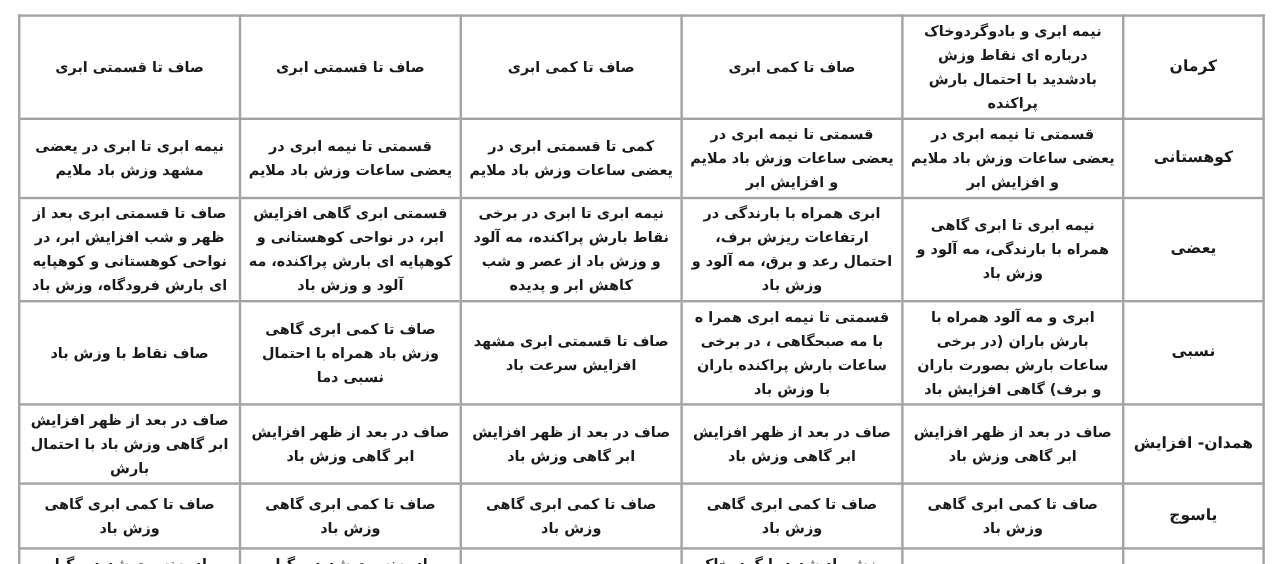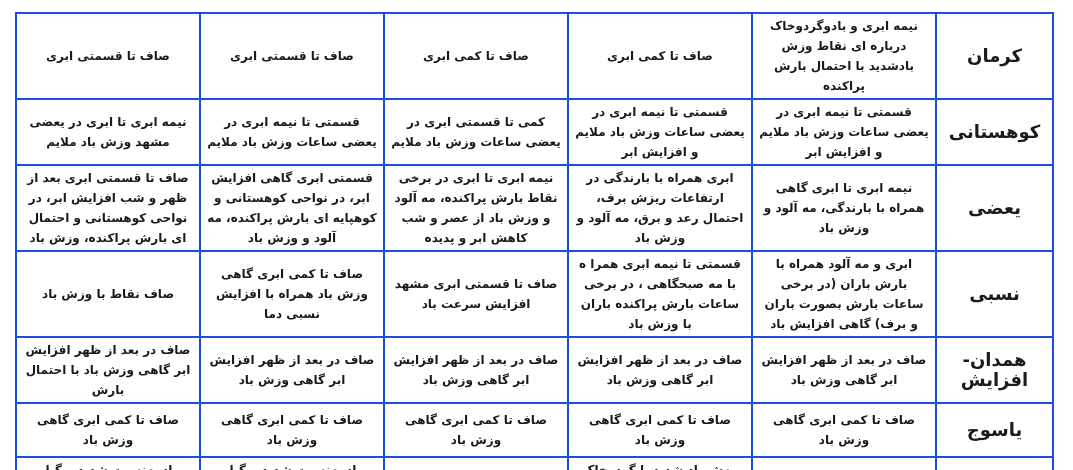--- a/index.html
+++ b/index.html
@@ -10,29 +10,29 @@
       width: 1038px;
       border-collapse: collapse;
       direction: rtl;
       table-layout: fixed;
       font-family: "DejaVu Sans", sans-serif;
       font-weight: bold;
       font-size: 12px;
       color: #1a1a1a;
     }
     .forecast-table td {
-      border: 2px solid #1d4ed8;
+      border: 2px solid #a3a3a3;
       text-align: center;
       vertical-align: middle;
       padding: 2px 6px;
       line-height: 20px;
     }
     .forecast-table col.city { width: 117px; }
     .forecast-table col.day { width: 184px; }
-    .forecast-table td.city-cell { font-size: 18px; }
+    .forecast-table td.city-cell { font-size: 13px; }
   </style>
 </head>
 <body>
 
 <table class="forecast-table">
   <colgroup>
     <col class="city">
       <col class="day">
       <col class="day">
       <col class="day">
@@ -55,28 +55,28 @@
         <td>کمی تا قسمتی ابری در یعضی ساعات وزش باد ملایم</td>
         <td>قسمتی تا نیمه ابری در یعضی ساعات وزش باد ملایم</td>
         <td>نیمه  ابری تا ابری در یعضی مشهد وزش باد ملایم</td>
       </tr>
       <tr style="height: 66px;">
         <td class="city-cell">یعضی</td>
         <td>نیمه ابری تا ابری گاهی همراه با بارندگی، مه آلود و وزش باد</td>
         <td>ابری همراه با بارندگی در ارتفاعات ریزش برف، احتمال رعد و برق، مه آلود و وزش باد</td>
         <td>نیمه ابری تا ابری در برخی نقاط بارش پراکنده، مه آلود و وزش باد از عصر و شب کاهش ابر و پدیده</td>
         <td>قسمتی ابری گاهی افزایش ابر، در نواحی کوهستانی و کوهپایه ای بارش پراکنده، مه آلود و وزش باد</td>
-        <td>صاف تا قسمتی ابری بعد از ظهر و شب افزایش ابر، در نواحی کوهستانی و احتمال ای بارش پراکنده، وزش باد</td>
+        <td>صاف تا قسمتی ابری بعد از ظهر و شب افزایش ابر، در نواحی کوهستانی و کوهپایه ای بارش فرودگاه، وزش باد</td>
       </tr>
       <tr style="height: 64px;">
         <td class="city-cell">نسبی</td>
         <td>ابری و مه آلود همراه با بارش باران (در برخی ساعات بارش بصورت باران و برف) گاهی افزایش باد</td>
         <td>قسمتی تا نیمه ابری همرا ه با مه صبحگاهی ، در برخی ساعات بارش پراکنده باران با وزش باد</td>
         <td>صاف تا قسمتی ابری مشهد افزایش سرعت باد</td>
-        <td>صاف تا کمی ابری گاهی وزش باد همراه با افزایش نسبی دما</td>
+        <td>صاف تا کمی ابری گاهی وزش باد همراه با احتمال نسبی دما</td>
         <td>صاف نقاط با وزش باد</td>
       </tr>
       <tr style="height: 64px;">
         <td class="city-cell">همدان- افزایش</td>
         <td>صاف در بعد از ظهر افزایش ابر گاهی وزش باد</td>
         <td>صاف در بعد از ظهر افزایش ابر گاهی وزش باد</td>
         <td>صاف در بعد از ظهر افزایش ابر گاهی وزش باد</td>
         <td>صاف در بعد از ظهر افزایش ابر گاهی وزش باد</td>
         <td>صاف در بعد از ظهر افزایش ابر گاهی وزش باد با احتمال بارش</td>
       </tr>

